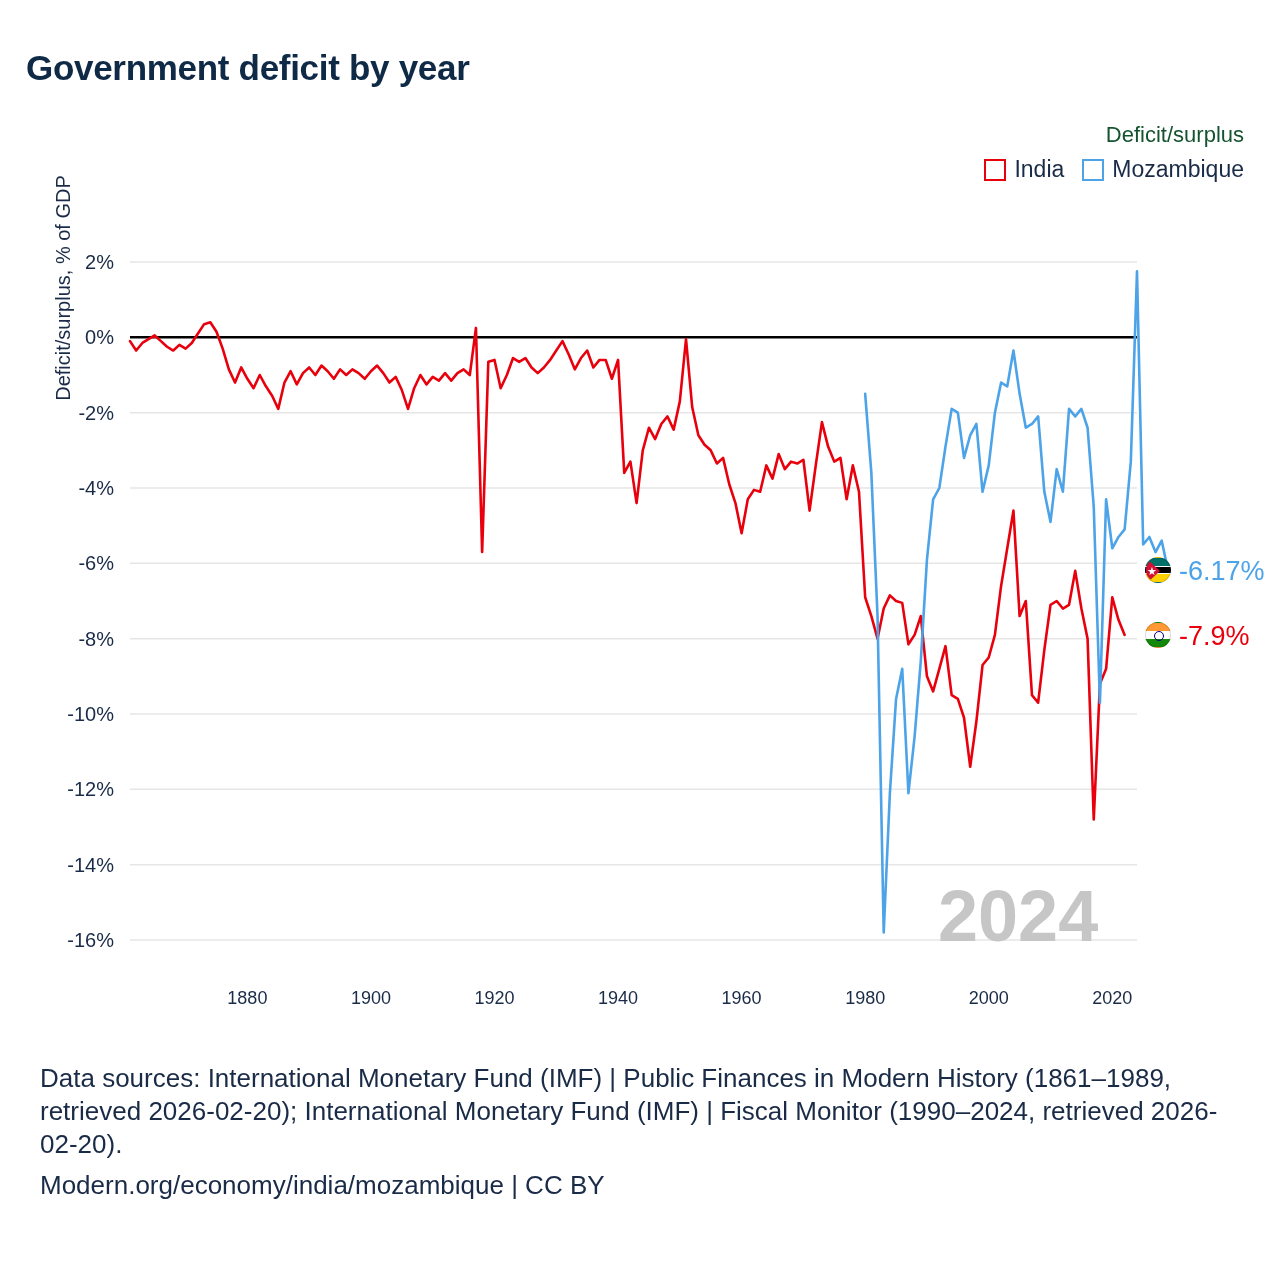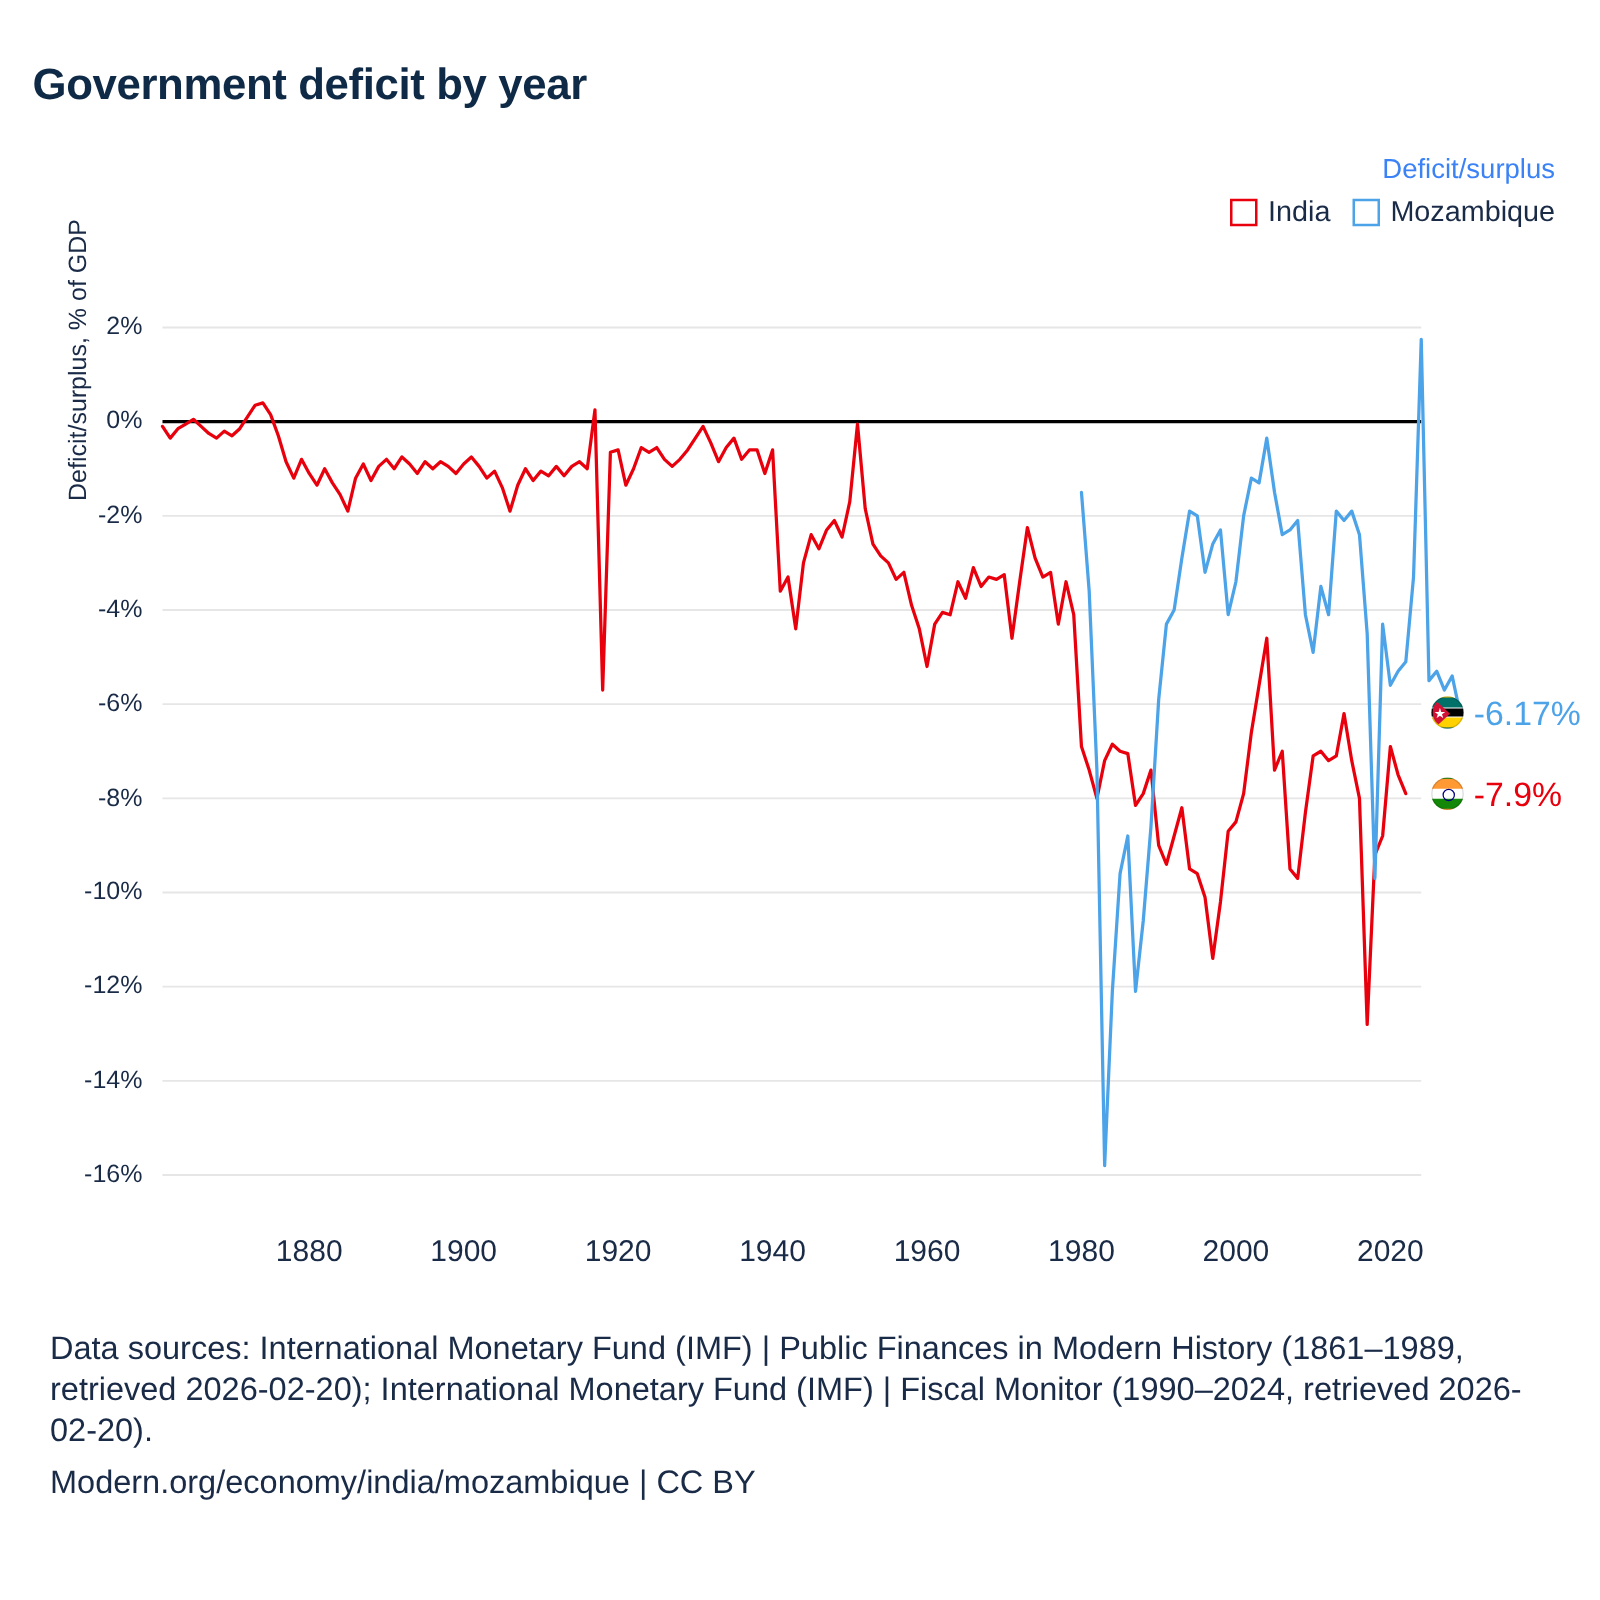--- a/index.html
+++ b/index.html
@@ -30,21 +30,21 @@
     letter-spacing: -0.3px;
   }
   .legend {
     position: absolute;
     right: 36px;
     top: 122px;
     text-align: right;
   }
   .legend-title {
     font-size: 22px;
-    color: #3b82f6;
+    color: #14532d;
     margin-bottom: 8px;
   }
   .legend-items {
     display: flex;
     flex-direction: row;
     justify-content: flex-end;
     align-items: center;
     gap: 18px;
   }
   .legend-item {
@@ -86,21 +86,21 @@
     position: absolute;
     right: 0;
     font-size: 20px;
     color: #1a2b47;
     text-align: right;
     width: 80px;
     transform: translateY(-50%);
   }
   .x-tick-label {
     position: absolute;
-    font-size: 24px;
+    font-size: 18px;
     color: #1a2b47;
     text-align: center;
     width: 80px;
     transform: translateX(-50%);
   }
   .year-watermark {
     position: absolute;
     font-size: 72px;
     font-weight: bold;
     color: #c6c6c6;
@@ -228,20 +228,21 @@
         <div class="x-tick-label" style="left: 247.38px; top: 988px;">1880</div>
         <div class="x-tick-label" style="left: 370.939px; top: 988px;">1900</div>
         <div class="x-tick-label" style="left: 494.497px; top: 988px;">1920</div>
         <div class="x-tick-label" style="left: 618.055px; top: 988px;">1940</div>
         <div class="x-tick-label" style="left: 741.613px; top: 988px;">1960</div>
         <div class="x-tick-label" style="left: 865.172px; top: 988px;">1980</div>
         <div class="x-tick-label" style="left: 988.73px; top: 988px;">2000</div>
         <div class="x-tick-label" style="left: 1112.29px; top: 988px;">2020</div>
       </div>
 
+    <div class="year-watermark">2024</div>
 
     <div class="flag-badge flag-mz" id="flag-mz" style="left: 1145px; top: 556.737px;"></div>
     <div class="end-label" id="lbl-mz" style="left: 1179px; top: 555.737px; color: rgb(77, 163, 232);">-6.17%</div>
 
     <div class="flag-badge flag-in" id="flag-in" style="left: 1145px; top: 621.9px;"></div>
     <div class="end-label" id="lbl-in" style="left: 1179px; top: 620.9px; color: rgb(232, 0, 13);">-7.9%</div>
   </div>
 
   <div class="footer">
     <div>Data sources: International Monetary Fund (IMF) | Public Finances in Modern History (1861–1989, retrieved 2026-02-20); International Monetary Fund (IMF) | Fiscal Monitor (1990–2024, retrieved 2026-02-20).</div>

